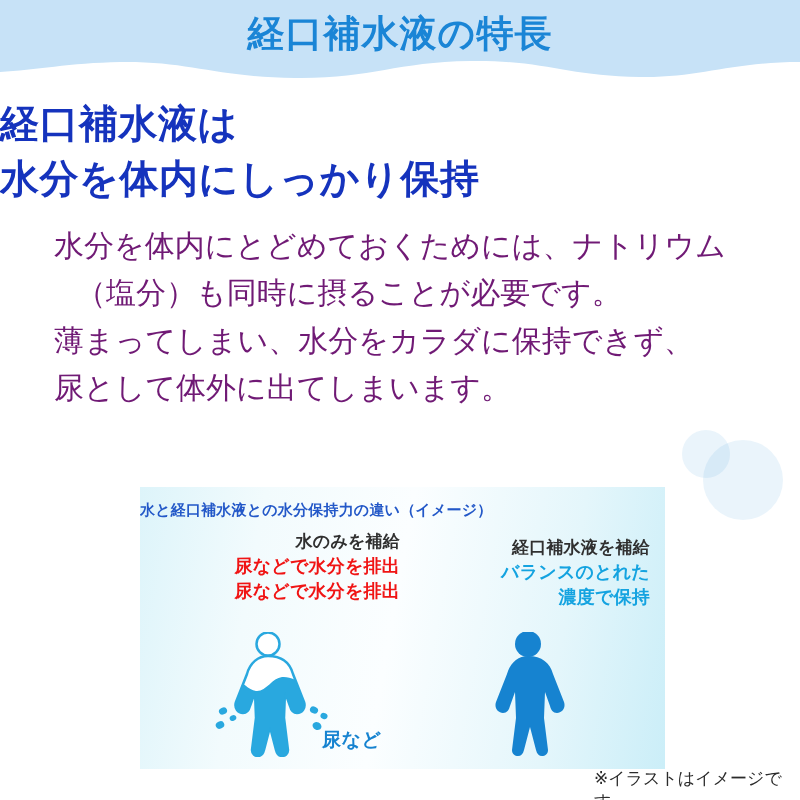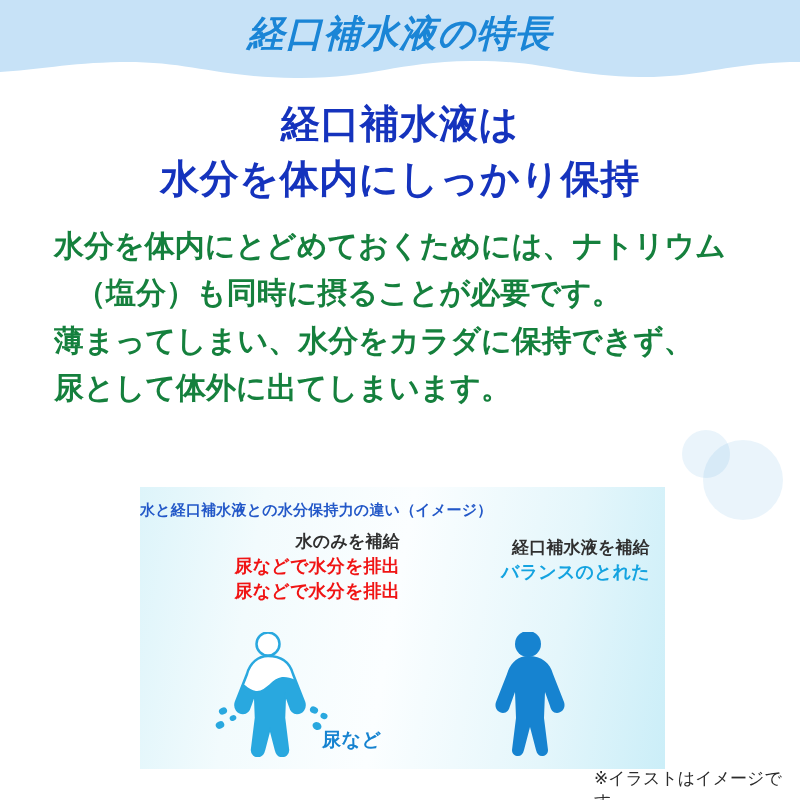--- a/index.html
+++ b/index.html
@@ -14,21 +14,20 @@
     overflow: hidden;
     font-family: "Liberation Sans", "DejaVu Sans", sans-serif;
   }
 
   
   #header-band {
     position: absolute;
     left: 0; top: 0;
     width: 724px;
     height: 90px;
-    font-style: italic;
   }
   #header-band svg { display: block; }
   #header-title {
     position: absolute;
     left: 0; top: 9px;
     width: 800px;
     text-align: center;
     font-size: 37px;
     font-weight: bold;
     letter-spacing: 1px;
@@ -45,40 +44,39 @@
     z-index: 0;
   }
   #deco-circle-small { left: 682px; top: 430px; width: 48px; height: 48px; }
   #deco-circle-large { left: 703px; top: 440px; width: 80px; height: 80px; }
 
   
   #headline {
     position: absolute;
     left: 0; top: 96px;
     width: 800px;
-    text-align: center;
+    text-align: left;
     color: #1533bd;
     font-size: 39px;
     font-weight: bold;
     line-height: 1.42;
     letter-spacing: 0.5px;
     z-index: 2;
   }
 
   
   #body-copy {
     position: absolute;
     left: 54px; top: 222px;
     width: 720px;
-    color: #15803d;
+    color: #701a75;
     font-size: 30px;
     line-height: 1.58;
     letter-spacing: 0px;
     z-index: 2;
-    font-weight: bold;
   }
   #body-copy .line { white-space: nowrap; }
   #body-copy .line.indent { padding-left: 22px; }
 
   
   #illustration-panel {
     position: absolute;
     left: 140px; top: 487px;
     width: 525px;
     height: 282px;
@@ -188,20 +186,21 @@
 
   <div class="column" id="column-left">
     <div class="col-head">水のみを補給</div>
     <div class="col-sub">尿などで水分を排出</div>
     <div class="col-sub">尿などで水分を排出</div>
   </div>
 
   <div class="column" id="column-right">
     <div class="col-head">経口補水液を補給</div>
     <div class="col-sub">バランスのとれた</div>
+    <div class="col-sub">濃度で保持</div>
   </div>
 
   <div class="figure-wrap" id="figure-left-wrap">
     <svg width="140" height="125" viewBox="0 0 140 125">
       <defs>
         <clipPath id="clip-body-left">
           <path d="M70,24
                    C 84,24 92,31 95,42
                    L 106,70
                    C 108,76 104,81 99,81

